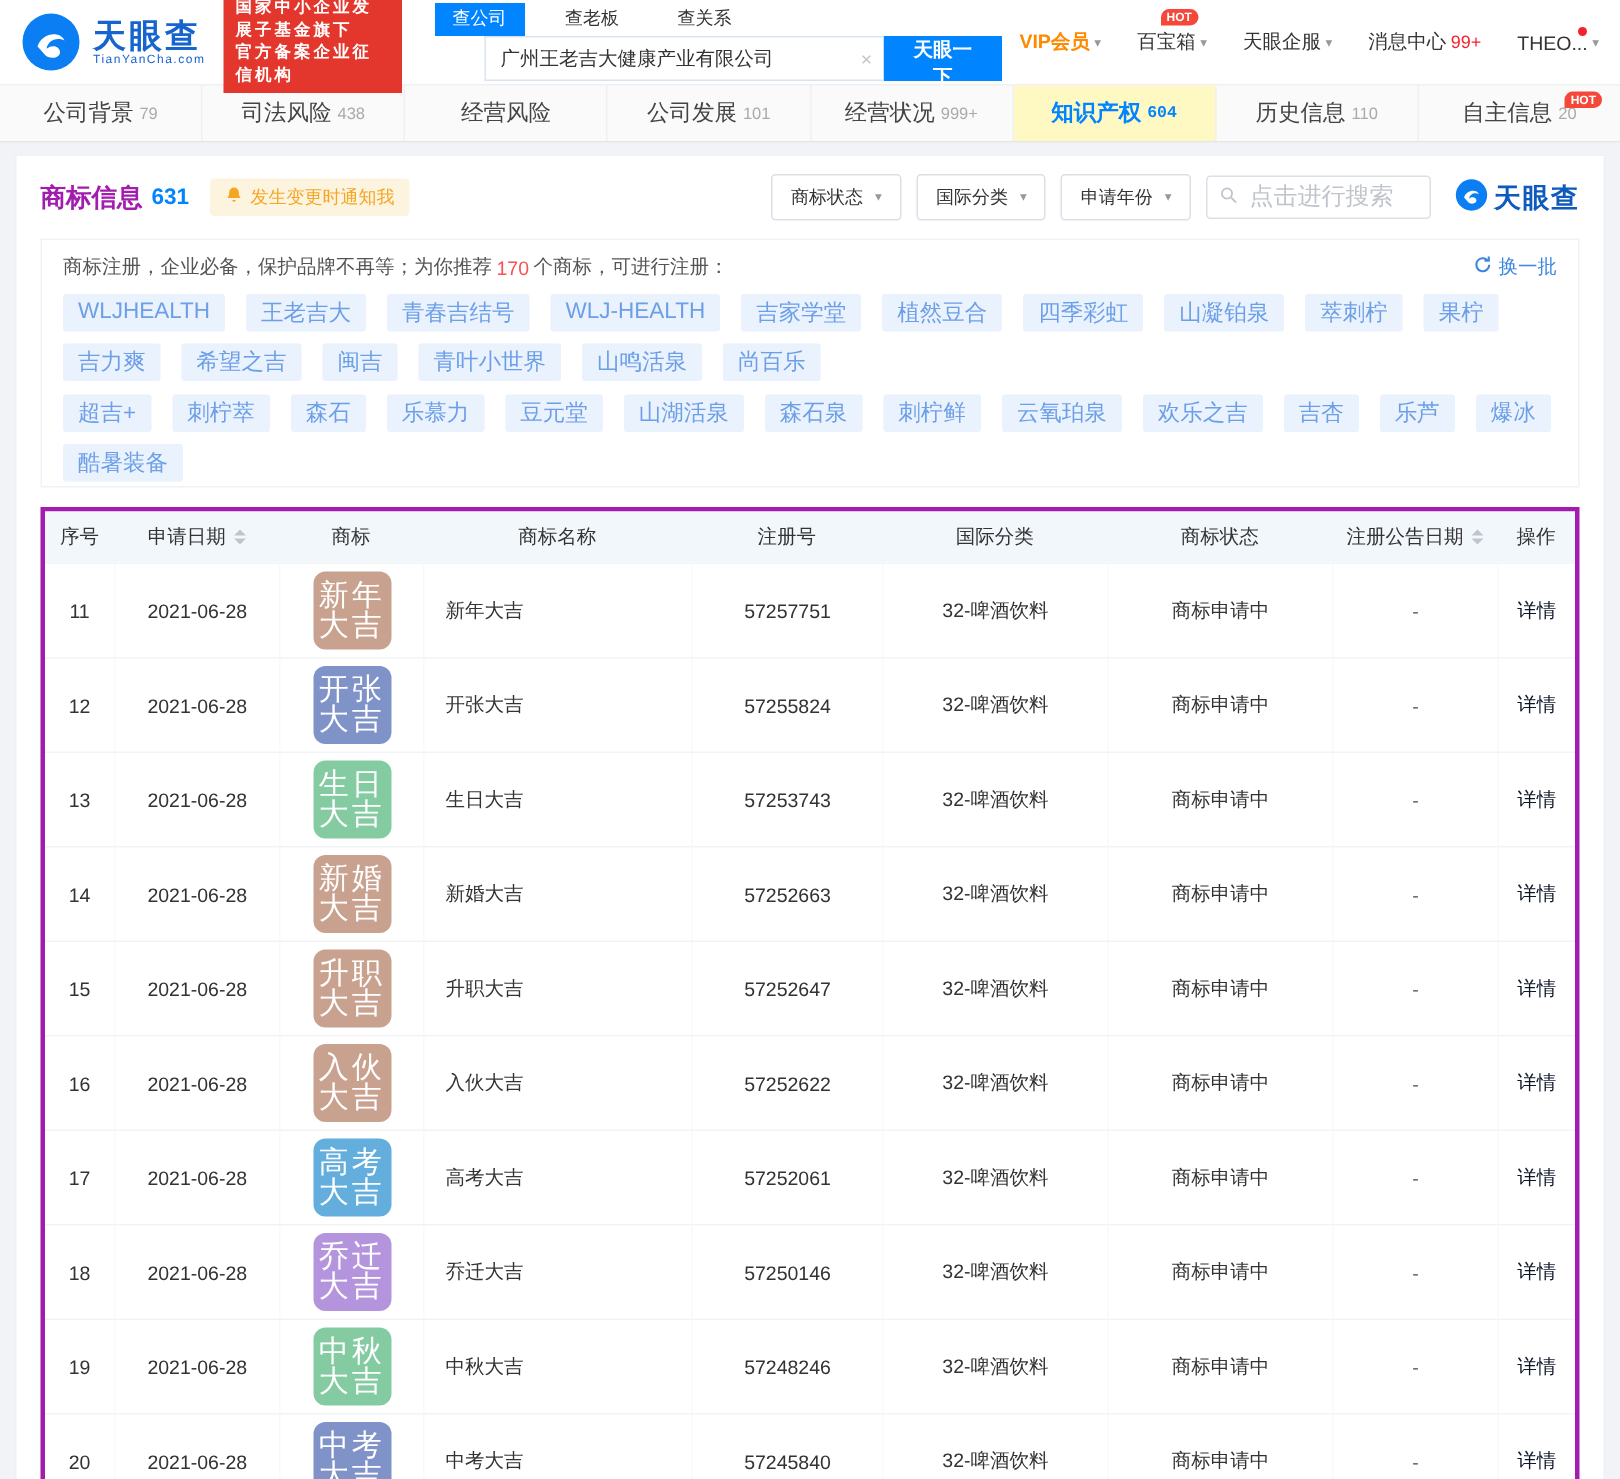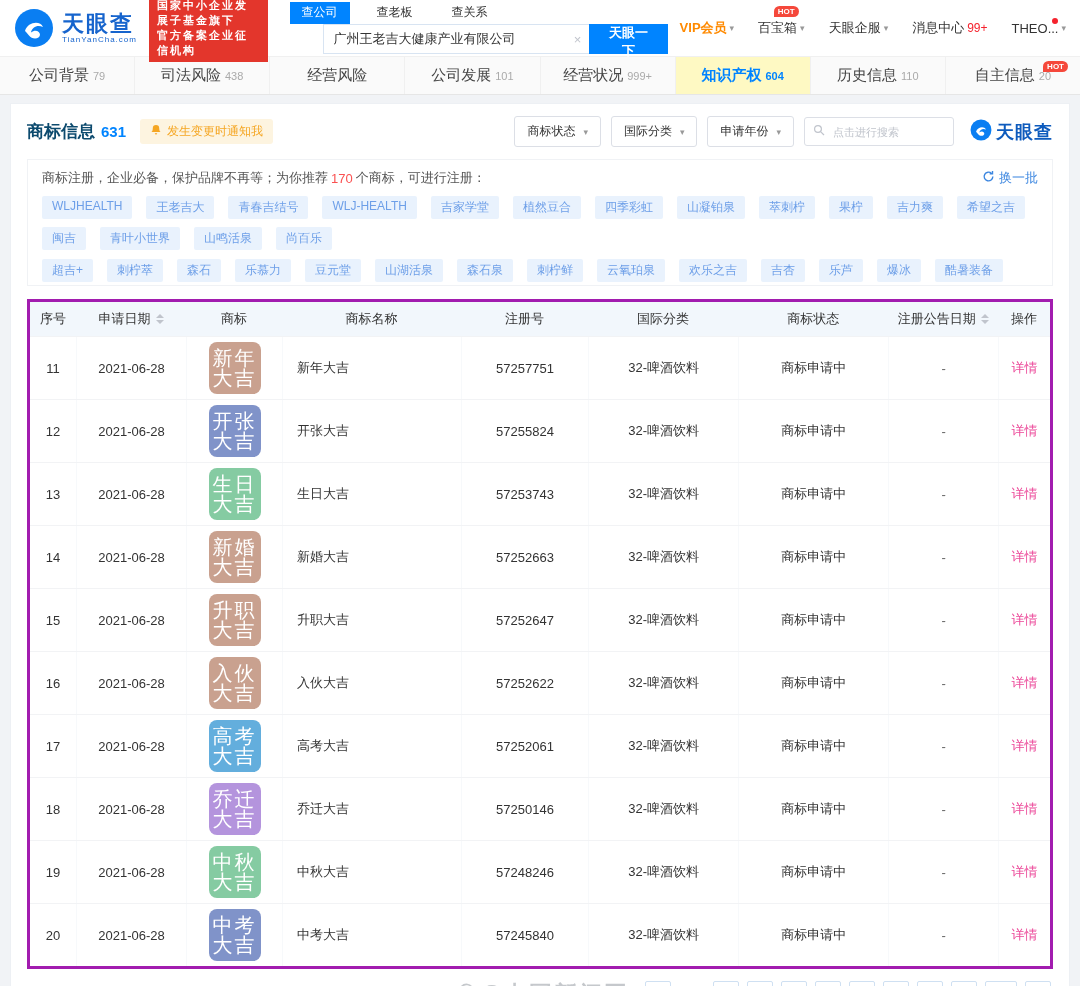--- a/index.html
+++ b/index.html
@@ -30,53 +30,53 @@
   .caret { color:#999; font-size:9px; }
   .tcount { color:#f5222d; font-size:12px; }
   .hot-badge { position:absolute; top:-13px; right:6px; background:#f5483b; color:#fff; font-size:8px; padding:1px 4px; border-radius:6px 6px 6px 0; font-weight:bold; }
   .dot { width:6px; height:6px; background:#f5222d; border-radius:50%; position:absolute; top:-3px; right:8px; }
   
   .main-tabs { display:flex; background:#fafafa; border-top:1px solid #f0f0f0; border-bottom:1px solid #e6e6e6; height:39px; }
   .mtab { flex:1; display:flex; align-items:center; justify-content:center; gap:4px; font-size:15px; color:#444; border-right:1px solid #f0f0f0; cursor:pointer; position:relative; }
   .mtab:last-child { border-right:none; }
   .mtab-count { font-size:11px; color:#aaa; }
   .mtab.active { background:#fef9c3; color:#0084ff; font-weight:bold; }
-  .mtab.active .mtab-count { color:#0084ff; }
+  .mtab.active .mtab-count { color:#0084ff;font-family:Liberation Mono, monospace; }
   .mtab .hot-badge { top:4px; right:12px; }
   
   main.card { margin:8px 10px 0; background:#fff; border:1px solid #edf0f4; padding:12px 16px 4px; }
   .section-bar { display:flex; align-items:center; }
-  .sec-title { font-size:17px; font-weight:bold; color:#0c4a6e; }
+  .sec-title { font-size:17px; font-weight:bold; color:#a21caf; }
   .sec-count { color:#0084ff; font-weight:bold; margin-left:6px; font-size:15px; }
   .notify-badge { margin-left:14px; background:#fdf4e0; color:#f5a623; font-size:12px; padding:4px 10px; border-radius:3px; display:flex; align-items:center; gap:5px; cursor:pointer; }
   .section-right { margin-left:auto; display:flex; align-items:center; gap:10px; }
   .filter-btn { border:1px solid #dcdfe6; border-radius:3px; padding:6px 12px; font-size:12px; color:#333; display:flex; gap:8px; align-items:center; background:#fff; cursor:pointer; }
   .mini-search { border:1px solid #dcdfe6; border-radius:3px; height:29px; width:150px; display:flex; align-items:center; padding:0 8px; gap:6px; }
-  .mini-search input { border:none; outline:none; width:100%; font-size:11px; color:#666; }
+  .mini-search input { border:none; outline:none; width:100%; font-size:16px; color:#666; }
   .mini-search input::placeholder { color:#c0c4cc; }
   .wm-logo { display:flex; align-items:center; gap:4px; margin-left:6px; }
   .wm-logo .t { font-size:18px; font-weight:bold; color:#0e5bbd; letter-spacing:1px; }
   
   .promo-box { border:1px solid #f0f2f5; margin-top:12px; padding:9px 14px 3px; }
   .promo-line { display:flex; align-items:center; font-size:13px; color:#555; }
   .hl { color:#fa5151; margin:0 3px; }
   .refresh { margin-left:auto; color:#3d87e0; display:flex; align-items:center; gap:4px; font-size:13px; cursor:pointer; }
   .tags { margin-top:9px; display:flex; flex-wrap:wrap; gap:8px 14px; }
-  .tag { background:#e9f2fd; color:#6d9fe8; font-size:12px; padding:3px 10px; border-radius:2px; cursor:pointer; white-space:nowrap; }
+  .tag { background:#e9f2fd; color:#6d9fe8; font-size:15px; padding:3px 10px; border-radius:2px; cursor:pointer; white-space:nowrap; }
   
   .tm-table { margin-top:13px; border:3px solid #a21caf; }
   .grid-row { display:grid; grid-template-columns:46px 110px 96px 1.55fr 1.1fr 1.3fr 1.3fr 0.95fr 52px; }
   .t-head { background:#f2f7fc; height:34px; }
   .th { display:flex; align-items:center; justify-content:center; font-size:13px; color:#333; gap:5px; }
   .tr { border-top:1px solid #f2f3f5; height:63px; background:#fff; }
   .td { display:flex; align-items:center; justify-content:center; font-size:13px; color:#333; border-left:1px solid #f7f9fb; overflow:hidden; }
   .td:first-child { border-left:none; }
   .c-name { justify-content:flex-start; padding-left:14px; }
   .badge { width:52px; height:52px; border-radius:8px; color:#fff; display:flex; flex-direction:column; align-items:center; justify-content:center; font-size:20px; line-height:20px; letter-spacing:2px; cursor:pointer; }
-  .detail-link { color:#ec4899; cursor:pointer; }
+  .detail-link { color:#0f172a; cursor:pointer; }
   .c-announce { color:#666; }
   .sort { display:inline-flex; flex-direction:column; gap:2px; cursor:pointer; }
   .sort i { width:0; height:0; border-left:4px solid transparent; border-right:4px solid transparent; display:block; }
   .sort .up { border-bottom:4px solid #c0c4cc; }
   .sort .down { border-top:4px solid #c0c4cc; }
   
   .footer-row { display:flex; align-items:center; justify-content:flex-end; padding:9px 2px 10px; }
   .wm-mark { display:flex; align-items:center; gap:6px; color:#8d939a; opacity:.5; font-size:23px; font-weight:bold; letter-spacing:2px; margin-right:16px; }
   .pagination { display:flex; gap:8px; align-items:center; }
   .pg { min-width:26px; height:26px; border:1px solid #cfe0f2; border-radius:2px; display:flex; align-items:center; justify-content:center; color:#4e94ea; font-size:12px; background:#fff; cursor:pointer; padding:0 5px; }

